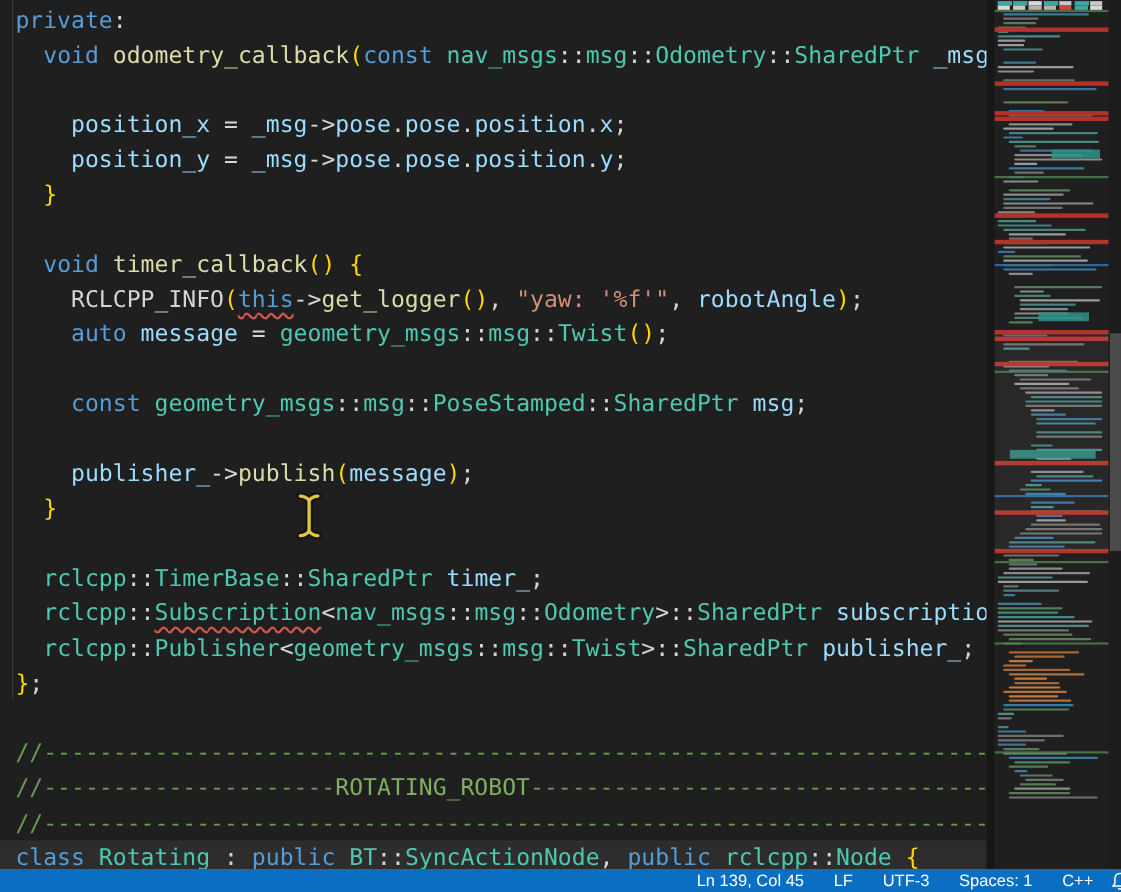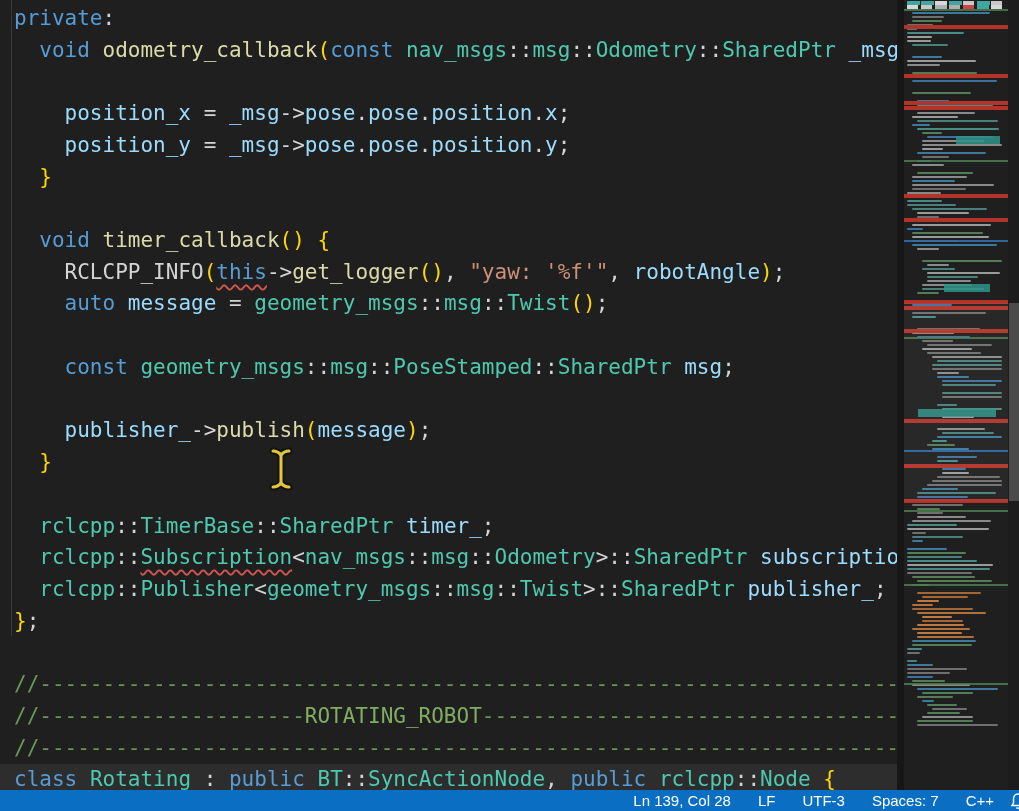--- a/index.html
+++ b/index.html
@@ -267,24 +267,24 @@
       <div class="mm-teal" style="top: 409px; left: 14px; width: 78px;"></div>
       <div class="mm-viewport" style="top: 303px; left: 0px; width: 104px; height: 198px;"></div>
     </div>
 
   <div class="scrollbar">
     <div class="scroll-thumb" id="scroll-thumb" style="top: 303px; height: 198px;"></div>
   </div>
 
   <div class="statusbar" style="background: rgb(10, 111, 194);">
     <div class="status-items" id="status-items">
-        <div class="status-item">Ln 139, Col 28</div>
+        <div class="status-item">Ln 139, Col 45</div>
         <div class="status-item">LF</div>
         <div class="status-item">UTF-3</div>
-        <div class="status-item">Spaces: 7</div>
+        <div class="status-item">Spaces: 1</div>
         <div class="status-item">C++</div>
       </div>
     <div class="bell-wrap">
       <svg width="20" height="20" viewBox="0 0 20 20" fill="none" stroke="#ffffff" stroke-width="1.4">
         <path d="M10 3 C7 3 5.5 5.2 5.5 8 L5.5 12 L4 14.5 L16 14.5 L14.5 12 L14.5 8 C14.5 5.2 13 3 10 3 Z"></path>
         <path d="M8.5 16.5 C8.8 17.5 11.2 17.5 11.5 16.5"></path>
       </svg>
     </div>
   </div>
 

